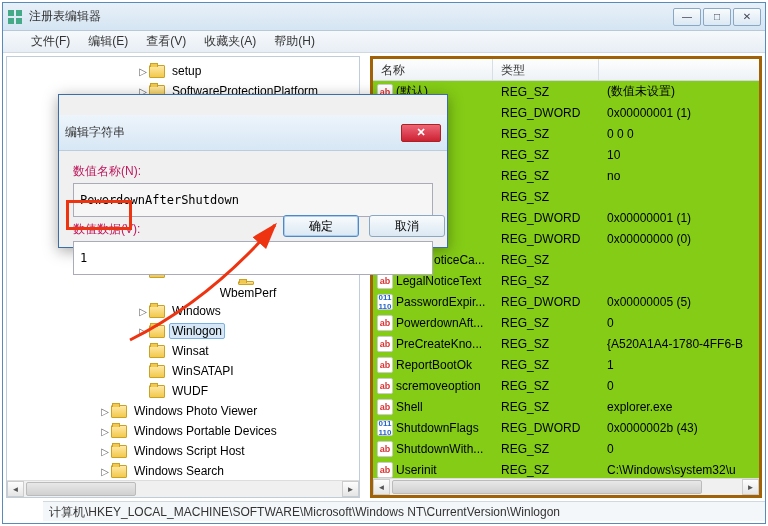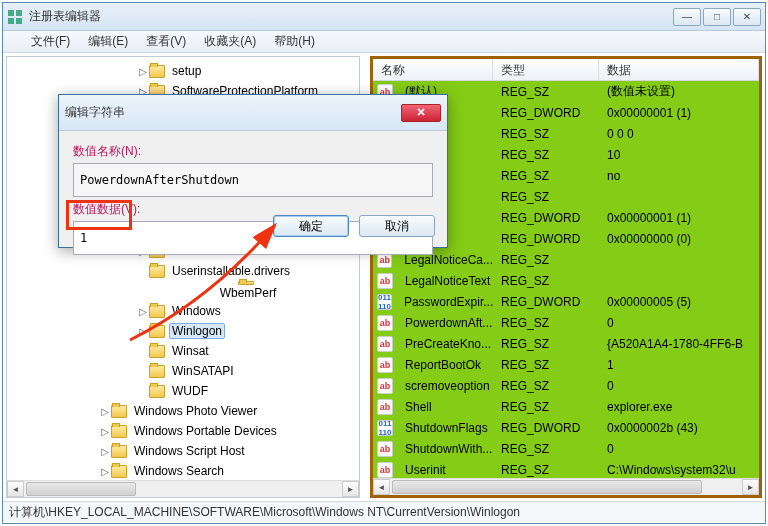--- a/index.html
+++ b/index.html
@@ -26,42 +26,42 @@
 .folder::before { content:''; position:absolute; top:-3px; left:0; width:6px; height:3px; background:#f2c94c; border:1px solid #c9a227; border-bottom:none; }
 .tree-row .lbl { padding: 1px 3px; }
 .tree-row.sel .lbl { background:#d6e8f7; border:1px solid #7bb1e0; border-radius:2px; padding:0 2px; }
 
 .list-header { display:flex; height:22px; background:linear-gradient(#fdfefe,#eef2f6); border-bottom:1px solid #d0d8e0; }
 .list-header div { border-right:1px solid #d8dee6; padding:3px 8px; color:#333; }
 .col-name { width:120px; } .col-type { width:106px; } .col-data { flex:1; }
 
 .list-body { overflow:hidden; }
 .list-row { display:flex; height:21px; align-items:center; }
-.list-row .c1 { width:120px; display:flex; align-items:center; padding-left:4px; gap:12px; white-space:nowrap; overflow:hidden; }
+.list-row .c1 { width:120px; display:flex; align-items:center; padding-left:4px; gap:3px; white-space:nowrap; overflow:hidden; }
 .list-row .c2 { width:106px; padding-left:8px; }
 .list-row .c3 { flex:1; padding-left:8px; white-space:nowrap; overflow:hidden; }
 .ico-str { width:16px; height:16px; display:flex; align-items:center; justify-content:center; font-size:9px; font-weight:bold; color:#d33; background:#fff; border:1px solid #ccc; border-radius:2px; }
 .ico-bin { width:16px; height:16px; display:flex; align-items:center; justify-content:center; font-size:8px; font-weight:bold; color:#2266cc; background:#fff; border:1px solid #ccc; border-radius:2px; }
 
 .hscroll { position:absolute; bottom:0; left:0; right:0; height:17px; background:#f0f0f0; border-top:1px solid #ddd; display:flex; }
 .hscroll .arr { width:17px; height:16px; background:linear-gradient(#fdfdfd,#e5e5e5); border:1px solid #ccc; display:flex; align-items:center; justify-content:center; font-size:8px; color:#555; }
 .hscroll .track { flex:1; position:relative; }
 .hscroll .thumb { position:absolute; top:1px; height:14px; background:linear-gradient(#e8e8e8,#d0d0d0); border:1px solid #bbb; border-radius:2px; }
 
-.statusbar { height:20px; border-top:1px solid #d0d8e0; padding:2px 6px; background:#f4f7fa; color:#333; white-space:nowrap; overflow:hidden; }
+.statusbar { height:20px; border-top:1px solid #d0d8e0; padding:2px 6px; background:#f4f7fa; color:#333; white-space:nowrap; overflow:hidden;margin-left:40px; }
 
 .dialog { position:absolute; left:58px; top:94px; width:390px; height:154px; background:#f0f0f0; border:1px solid #3a6ea5; box-shadow:0 3px 14px rgba(0,0,0,.35); z-index:5; }
-.dlg-title { height:36px; background:linear-gradient(#edf4fb,#d7e7f5); display:flex; align-items:center; padding:0 6px; border-bottom:1px solid #bcd; }
+.dlg-title { height:36px; background:linear-gradient(#edf4fb,#d7e7f5); display:flex; align-items:center; padding:0 6px; border-bottom:1px solid #bcd;margin-top:20px; }
 .dlg-title span { flex:1; color:#333; }
 .dlg-close { width:40px; height:18px; background:linear-gradient(#e67,#c23); border:1px solid #a22; border-radius:2px; display:flex; align-items:center; justify-content:center; color:#fff; font-weight:bold; font-size:11px; }
 .dlg-body { padding:8px 14px; }
 .dlg-lbl { color:#be185d; margin:4px 0 3px; }
 .dlg-input { width:360px; height:34px; border:1px solid #aab; background:#fff; padding:2px 6px; font-family:Tahoma, monospace; }
 .dlg-input.ro { background:#f6f6f6; }
-.dlg-btns { position:absolute; right:12px; bottom:10px; display:flex; gap:10px; }
+.dlg-btns { position:absolute; right:2px; bottom:10px; display:flex; gap:10px; }
 .dlg-btn { width:76px; height:22px; border:1px solid #8aa8c4; background:linear-gradient(#f8fbfd,#dbe8f3); border-radius:3px; display:flex; align-items:center; justify-content:center; }
 .dlg-btn.primary { border-color:#4e89c7; box-shadow:0 0 0 1px #a8cdee inset; }
 
 .red-box { position:absolute; left:66px; top:200px; width:66px; height:30px; border:3px solid #e31; z-index:6; pointer-events:none; }
 .arrow-svg { position:absolute; left:120px; top:210px; width:180px; height:140px; z-index:6; pointer-events:none; }
 </style>
 </head>
 <body>
 
 <div class="window">
@@ -204,21 +204,20 @@
             <div class="thumb" style="left:2px;width:110px"></div>
           </div>
         <div class="arr">►</div>
       </div>
     </div>
 
     <div class="list-pane">
       <div class="list-header">
         <div class="col-name">名称</div>
         <div class="col-type">类型</div>
-        <div class="col-data">数据</div>
       </div>
       <div class="list-body" id="list">
           <div class="list-row">
             <div class="c1">
               <span class="ico-str">ab</span>
               <span>(默认)</span>
             </div>
             <div class="c2">REG_SZ</div>
             <div class="c3">(数值未设置)</div>
           </div>

